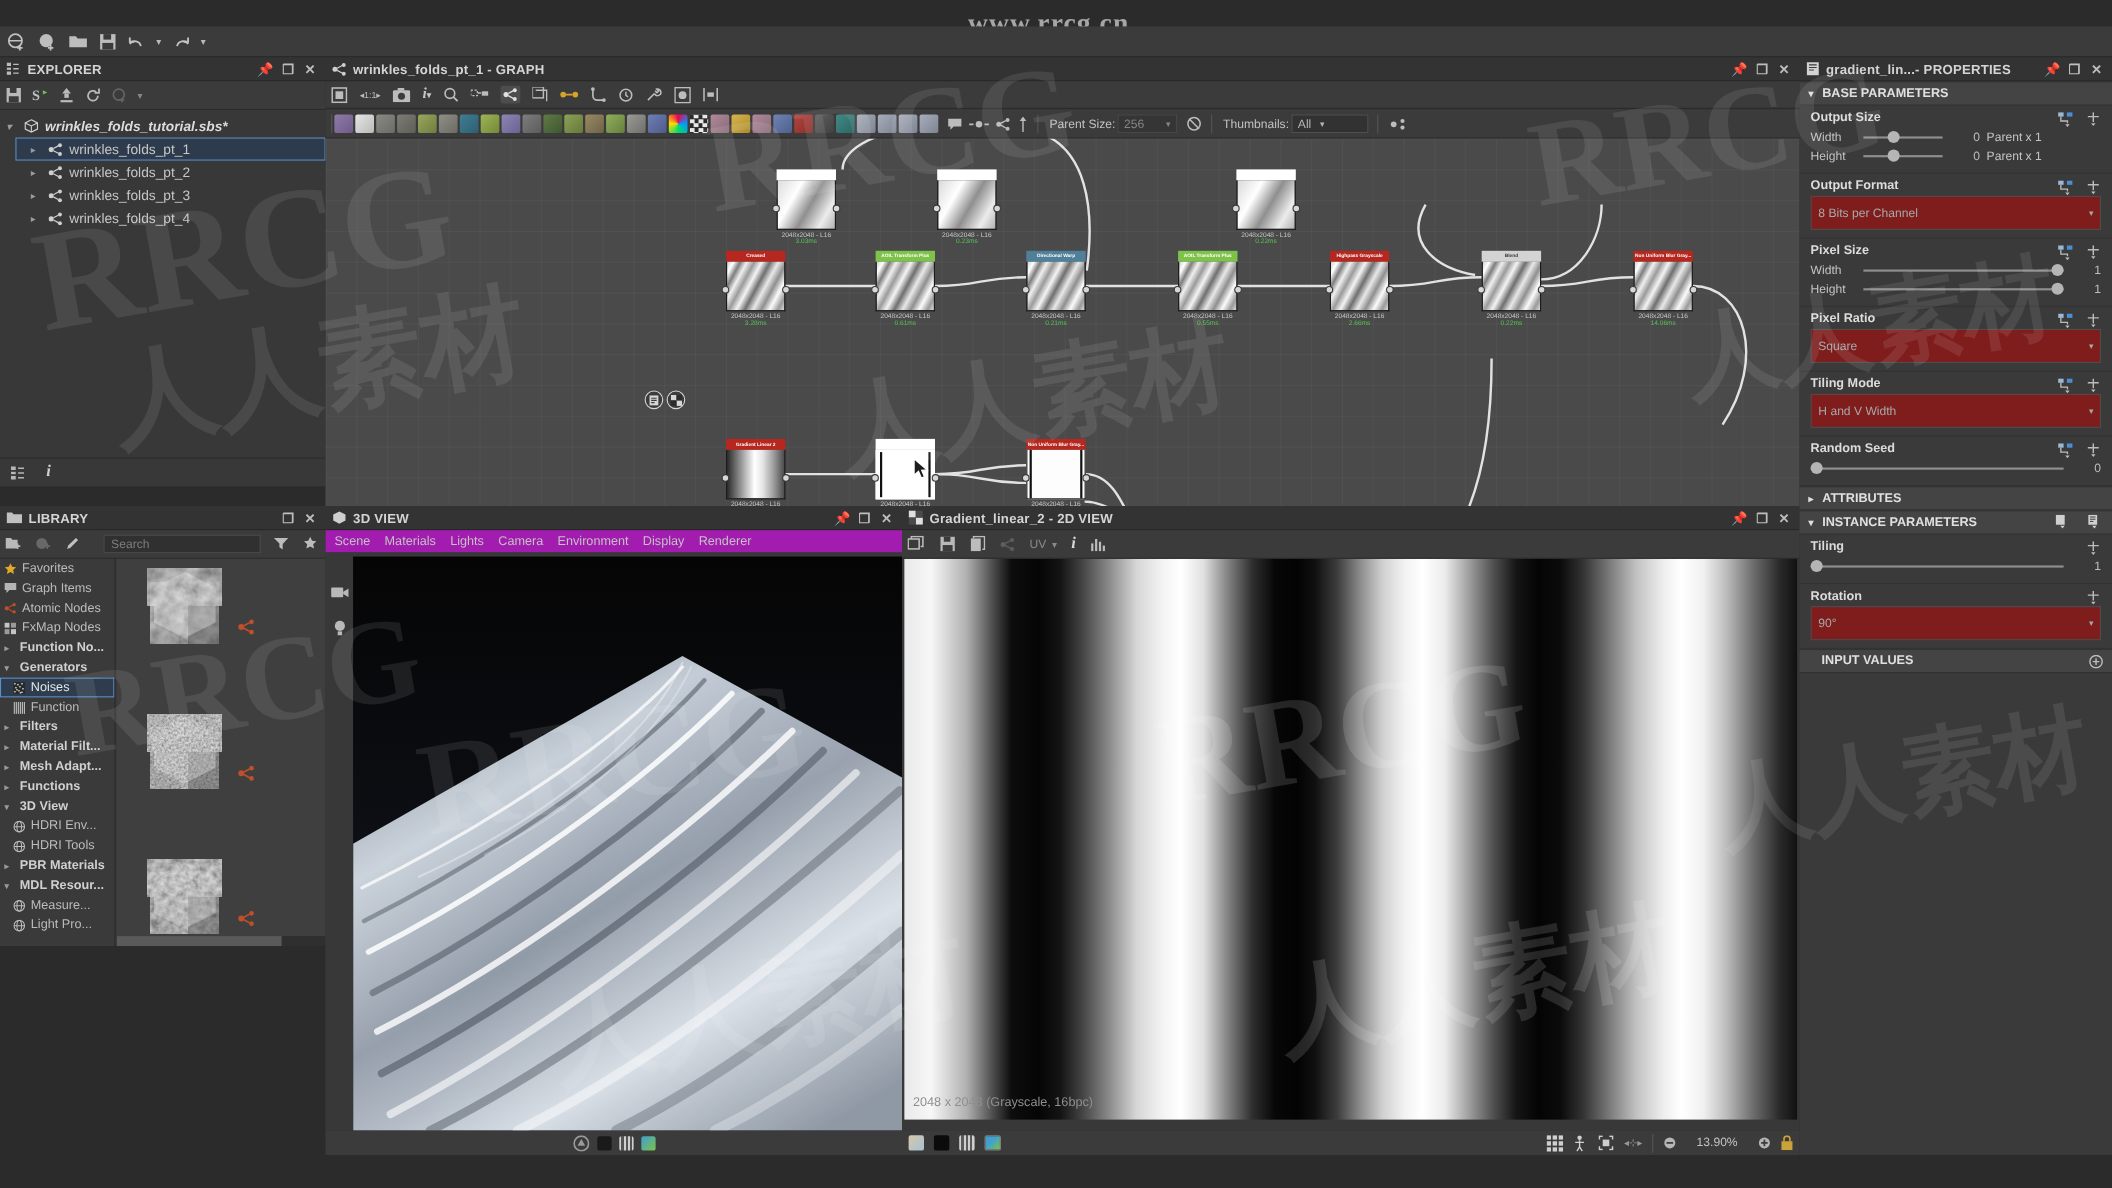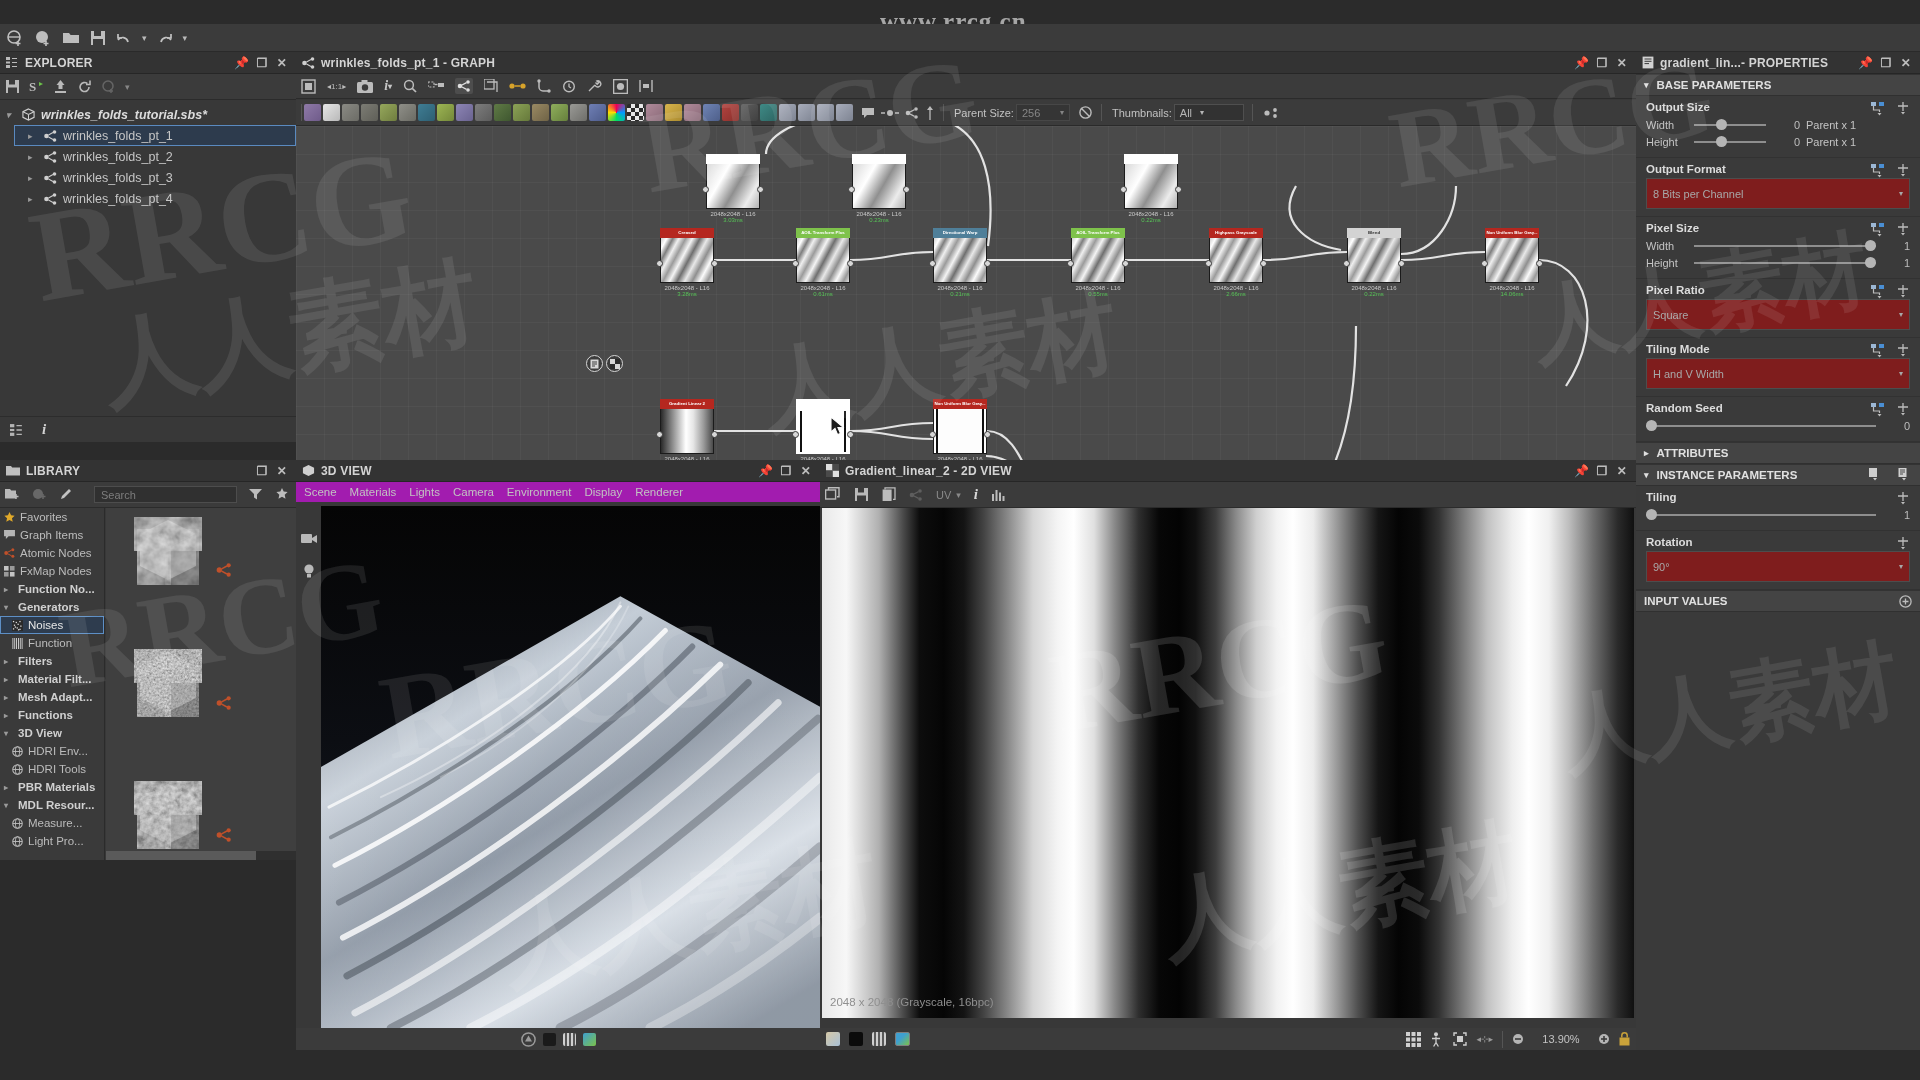--- a/index.html
+++ b/index.html
@@ -1384,21 +1384,21 @@
             <path d="M5 10 l2 2.5 2 -2.5" fill="#bcbcbc"></path>
           </svg>
       </span>
       <div class="combo">
         <span>90°</span>
         <span style="font-size:8px">▾</span>
       </div>
     </div>
 
     <div class="sec-hdr">
-      <span style="">INPUT VALUES</span>
+      <span style="margin-left:12px">INPUT VALUES</span>
       <span style="flex:1"></span>
       <span class="ic">
         <svg width="13" height="13" viewBox="0 0 13 13">
             <circle cx="6.5" cy="6.5" r="5.6" fill="none" stroke="#bcbcbc" stroke-width="1.3"></circle>
             <path d="M6.5 3.5 v6 M3.5 6.5 h6" stroke="#bcbcbc" stroke-width="1.3"></path>
           </svg>
       </span>
     </div>
   </div>
 

